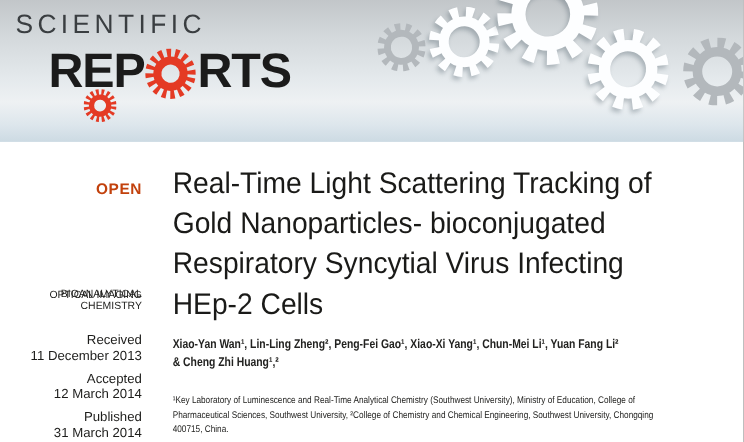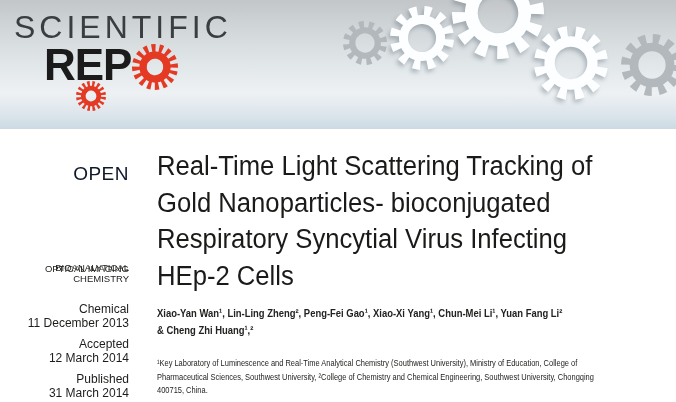--- a/index.html
+++ b/index.html
@@ -22,21 +22,21 @@
     width: 676px; height: 129px;
     background: linear-gradient(180deg,
       #c2c6c9 0%, #d3d8db 25%, #e4e9ec 55%, #eef1f3 72%,
       #dde6ec 88%, #ccdae3 100%);
     overflow: hidden;
   }
 
   .logo-line1 {
     position: absolute;
     left: 14px; top: 9px;
-    font-size: 32px;
+    font-size: 24px;
     font-weight: 400;
     letter-spacing: 4px;
     color: #3a3e41;
   }
   .logo-line2 {
     position: absolute;
     left: 12px; top: 40px;
     display: flex;
     align-items: center;
     font-size: 44px;
@@ -60,24 +60,24 @@
   
   .sidebar {
     position: absolute;
     left: 0; top: 129px;
     width: 129px; height: 273px;
     color: #1d1d1b;
   }
   .sidebar > div { position: absolute; right: 0; white-space: nowrap; text-align: right; }
   .open-badge {
     top: 34px;
-    font-size: 19px;
-    font-weight: 400;
+    font-size: 14px;
+    font-weight: 700;
     letter-spacing: 0.5px;
-    color: #0f172a;
+    color: #c2410c;
   }
   .subject-label { top: 92px;  font-size: 10.5px; letter-spacing: 0.2px; }
   .subject-item-1 { top: 107px; font-size: 9.5px; line-height: 11px; white-space: normal !important; width: 80px; margin-top: 26px; }
   .subject-item-2 { top: 134px; font-size: 9.5px; }
   .date-label { font-size: 12px; }
   .date-value { font-size: 12px; }
   .received-label  { top: 173px; }
   .received-date   { top: 187px; }
   .accepted-label  { top: 208px; }
   .accepted-date   { top: 222px; }
@@ -145,20 +145,21 @@
 
   <div class="banner">
 
     <div class="logo-line1">SCIENTIFIC</div>
 
     <div class="logo-line2">
       <span>REP</span>
       <svg class="gear-o red-gear" viewBox="-50 -50 100 100" style="position:relative;">
         <use href="#gear-fine" transform="rotate(11)"></use>
       </svg>
+      <span>RTS</span>
     </div>
 
     <svg class="gear red-gear" viewBox="-50 -50 100 100" style="left:76px;top:81px;width:30px;height:30px">
       <use href="#gear-fine" transform="rotate(4)"></use>
     </svg>
 
     <svg class="gear gray-gear" viewBox="-50 -50 100 100" style="left:343px;top:21px;width:44px;height:44px">
       <use href="#gear" transform="rotate(10)"></use>
     </svg>
     <svg class="gear white-gear" viewBox="-50 -50 100 100" style="left:390px;top:6px;width:64px;height:64px">
@@ -176,21 +177,21 @@
   </div>
 
   <div class="sidebar">
     <div class="open-badge">OPEN</div>
 
 
     <div class="subject-item-1">BIOANALYTICAL CHEMISTRY</div>
 
     <div class="subject-item-2">OPTICAL IMAGING</div>
 
-    <div class="date-label received-label">Chemical</div>
+    <div class="date-label received-label">Received</div>
     <div class="date-value received-date">11 December 2013</div>
 
     <div class="date-label accepted-label">Accepted</div>
     <div class="date-value accepted-date">12 March 2014</div>
 
     <div class="date-label published-label">Published</div>
     <div class="date-value published-date">31 March 2014</div>
   </div>
 
   <div class="main-col">

